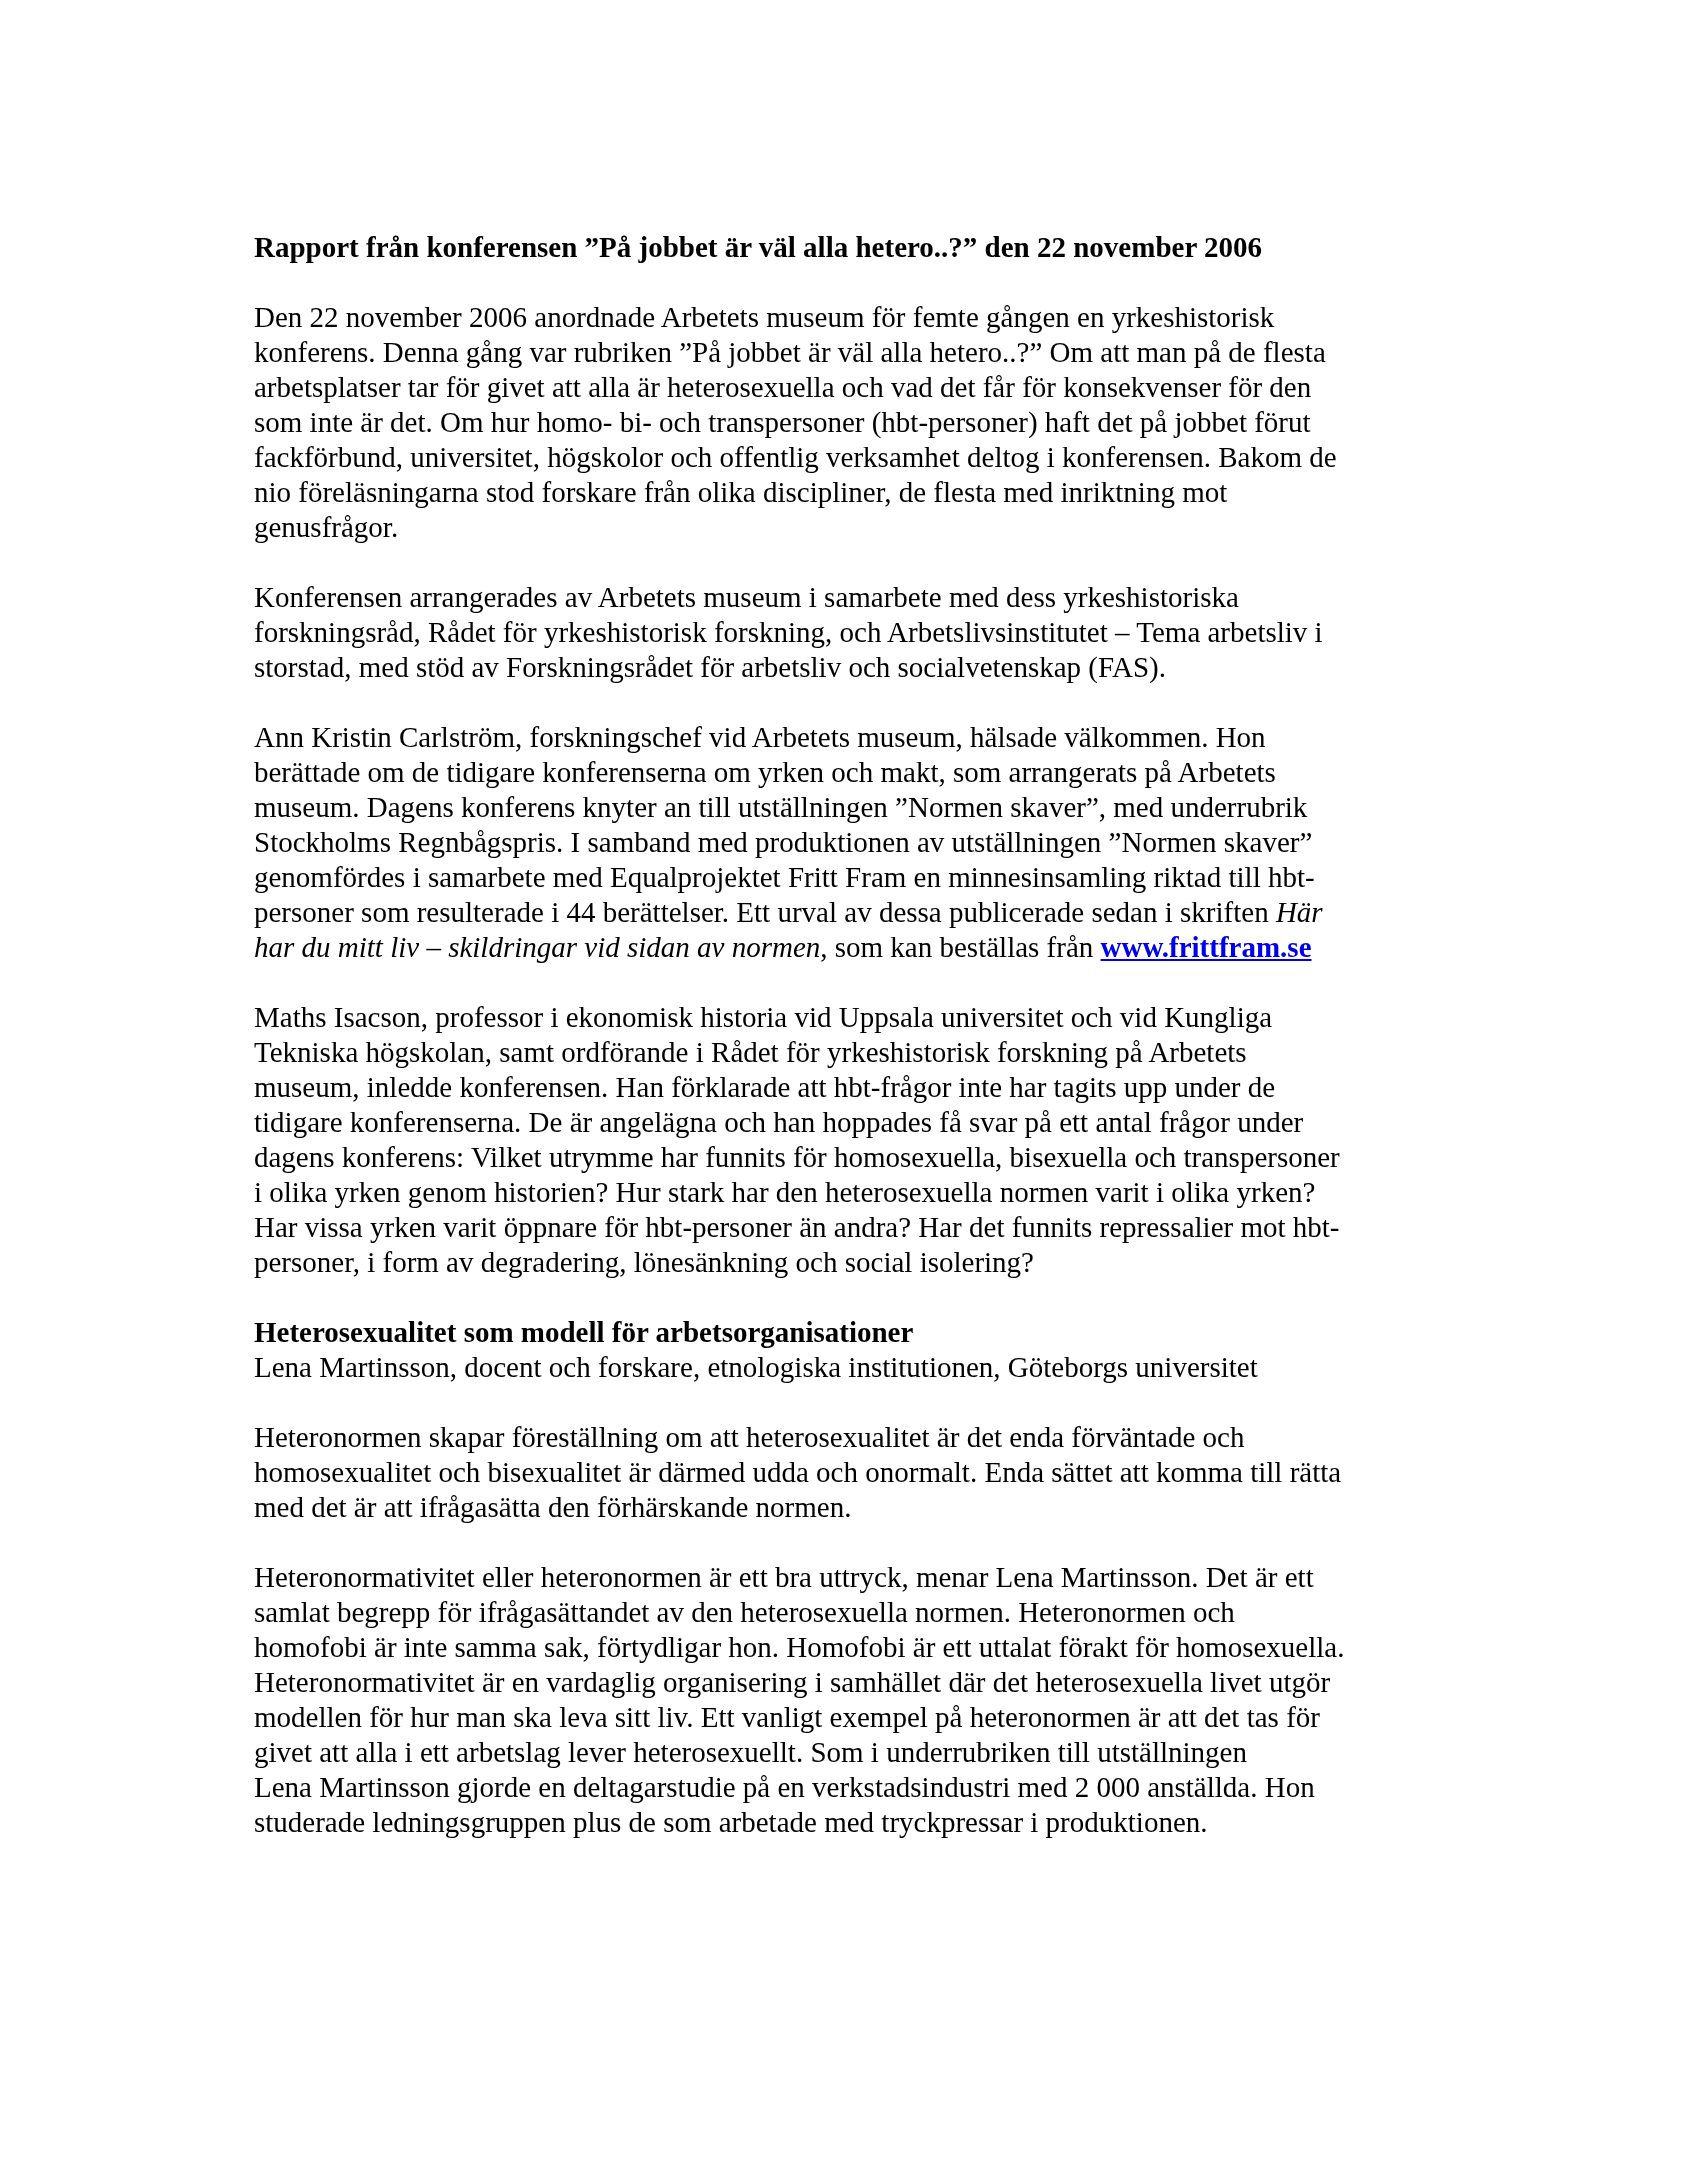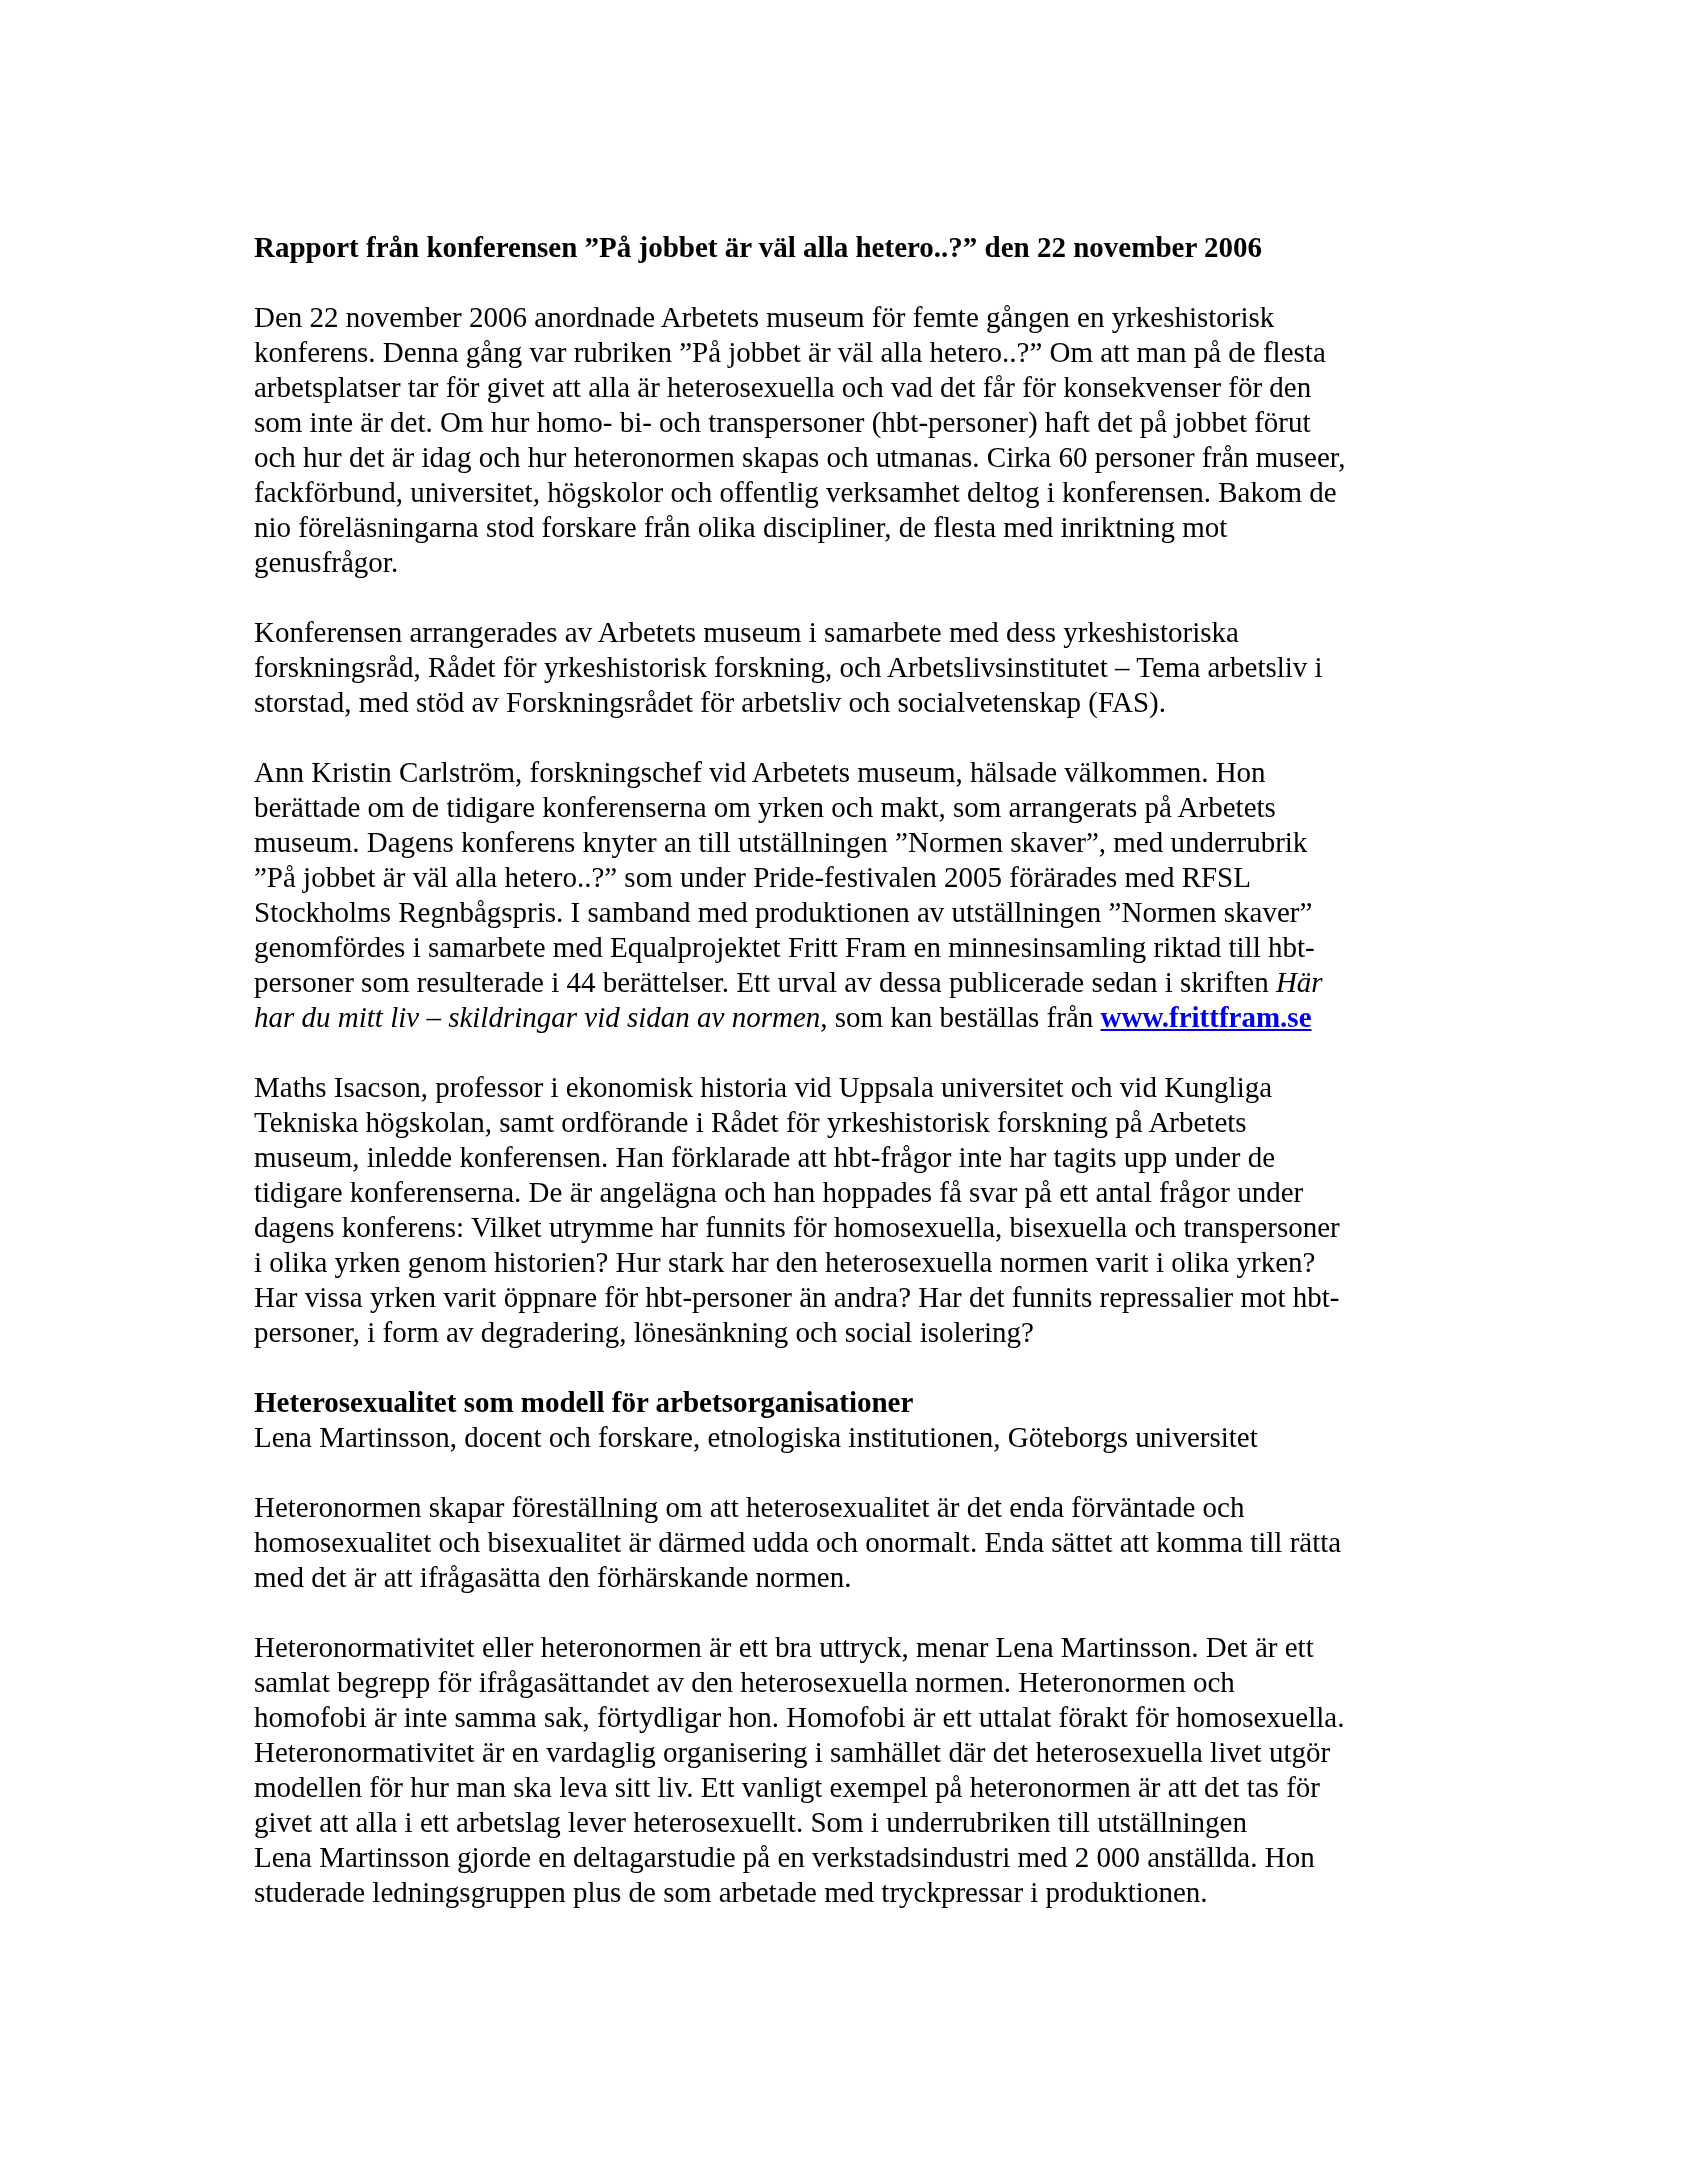--- a/index.html
+++ b/index.html
@@ -20,39 +20,37 @@
 
 <div class="page">
   <div class="line title">Rapport från konferensen ”På jobbet är väl alla hetero..?” den 22 november 2006</div>
   <div class="gap"></div>
 
   <div>
     <span class="line">Den 22 november 2006 anordnade Arbetets museum för femte gången en yrkeshistorisk</span>
     <span class="line">konferens. Denna gång var rubriken ”På jobbet är väl alla hetero..?” Om att man på de flesta</span>
     <span class="line">arbetsplatser tar för givet att alla är heterosexuella och vad det får för konsekvenser för den</span>
     <span class="line">som inte är det. Om hur homo- bi- och transpersoner (hbt-personer) haft det på jobbet förut</span>
-    <span class="line">och hur det är idag och hur heteronormen skapas och utmanas. Cirka 60 personer från museer,</span>
     <span class="line">fackförbund, universitet, högskolor och offentlig verksamhet deltog i konferensen. Bakom de</span>
     <span class="line">nio föreläsningarna stod forskare från olika discipliner, de flesta med inriktning mot</span>
     <span class="line">genusfrågor.</span>
   </div>
   <div class="gap"></div>
 
   <div>
     <span class="line">Konferensen arrangerades av Arbetets museum i samarbete med dess yrkeshistoriska</span>
     <span class="line">forskningsråd, Rådet för yrkeshistorisk forskning, och Arbetslivsinstitutet – Tema arbetsliv i</span>
     <span class="line">storstad, med stöd av Forskningsrådet för arbetsliv och socialvetenskap (FAS).</span>
   </div>
   <div class="gap"></div>
 
   <div>
     <span class="line">Ann Kristin Carlström, forskningschef vid Arbetets museum, hälsade välkommen. Hon</span>
     <span class="line">berättade om de tidigare konferenserna om yrken och makt, som arrangerats på Arbetets</span>
     <span class="line">museum. Dagens konferens knyter an till utställningen ”Normen skaver”, med underrubrik</span>
-    <span class="line">”På jobbet är väl alla hetero..?” som under Pride-festivalen 2005 förärades med RFSL</span>
     <span class="line">Stockholms Regnbågspris. I samband med produktionen av utställningen ”Normen skaver”</span>
     <span class="line">genomfördes i samarbete med Equalprojektet Fritt Fram en minnesinsamling riktad till hbt-</span>
     <span class="line"><span>personer som resulterade i 44 berättelser. Ett urval av dessa publicerade sedan i skriften </span><span class="it">Här</span></span>
     <span class="line"><span class="it">har du mitt liv – skildringar vid sidan av normen</span><span>, som kan beställas från </span><a class="link" href="#" style="color: rgb(0, 0, 238); font-weight: bold;">www.frittfram.se</a></span>
   </div>
   <div class="gap"></div>
 
   <div>
     <span class="line">Maths Isacson, professor i ekonomisk historia vid Uppsala universitet och vid Kungliga</span>
     <span class="line">Tekniska högskolan, samt ordförande i Rådet för yrkeshistorisk forskning på Arbetets</span>

